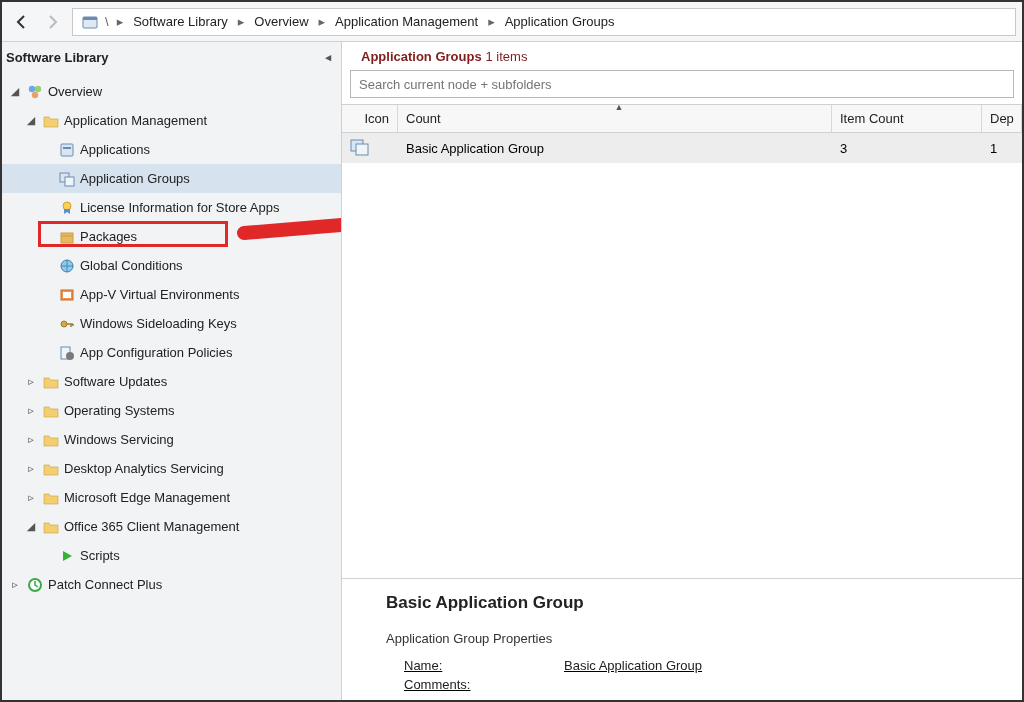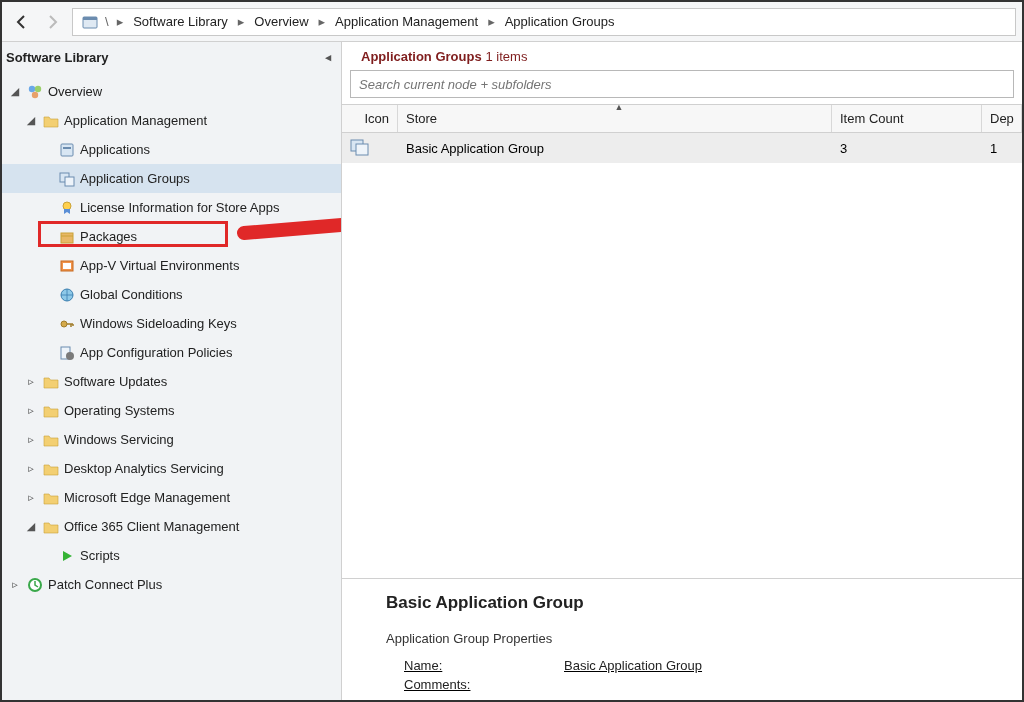--- a/index.html
+++ b/index.html
@@ -32,21 +32,21 @@
 .indent-2 { padding-left: 38px; }
 
 .highlight-box { border:3px solid #e02828; position:absolute; left:36px; top:179px; width:190px; height:26px; pointer-events:none; }
 .arrow-annot { position:absolute; left:232px; top:168px; width:150px; height:46px; pointer-events:none; }
 
 
 .main { flex:1; display:flex; flex-direction:column; background:#fff; }
 .main-head { padding:6px 10px 2px 19px; font-size:14px; color:#7f1d1d; }
 .main-head b { font-weight:600; }
 .search-row { margin:4px 8px 0 8px; }
-.search-in { width:100%; height:28px; border:1px solid #b8b8b8; padding:0 8px; font-style:italic; color:#a16207; background:#fff; }
+.search-in { width:100%; height:28px; border:1px solid #b8b8b8; padding:0 8px; color:#a16207; background:#fff; }
 .grid-head { display:flex; border-top:1px solid #d0d0d0; border-bottom:1px solid #d0d0d0; margin-top:6px; background:#f7f7f7; }
 .gh-cell { padding:6px 8px; border-right:1px solid #d8d8d8; color:#222; }
 .gh-icon { width:56px;text-align:right; }
 .gh-name { flex:1; position:relative; }
 .gh-name .sort { position:absolute; left:50%; top:-3px; font-size:9px; color:#555; }
 .gh-count { width:150px; }
 .gh-dep { width:40px; }
 .grid-row { display:flex; align-items:center; height:30px; background:#ededed; }
 .gr-icon { width:56px; padding-left:8px; }
 .gr-icon svg { width:20px; height:18px; }
@@ -173,36 +173,36 @@
             </svg>
           </span>
         <span>Packages</span>
       </div>
 
 
       <div class="tree-row indent-2">
         <span class="twist blank">·</span>
         <span class="ticon">
             <svg class="generic-ic" viewBox="0 0 16 16">
+              <circle cx="8" cy="8" r="6" fill="#8ec9e8" stroke="#3a7fb0"></circle>
+              <path d="M2 8h12M8 2v12" stroke="#3a7fb0" stroke-width="0.8"></path>
+            </svg>
+          </span>
+        <span>Global Conditions</span>
+      </div>
+
+      <div class="tree-row indent-2">
+        <span class="twist blank">·</span>
+        <span class="ticon">
+            <svg class="generic-ic" viewBox="0 0 16 16">
               <rect x="2" y="3" width="12" height="10" fill="#f0924a" stroke="#c76a20"></rect>
               <rect x="4" y="5" width="8" height="6" fill="#fff"></rect>
             </svg>
           </span>
         <span>App-V Virtual Environments</span>
-      </div>
-
-      <div class="tree-row indent-2">
-        <span class="twist blank">·</span>
-        <span class="ticon">
-            <svg class="generic-ic" viewBox="0 0 16 16">
-              <circle cx="8" cy="8" r="6" fill="#8ec9e8" stroke="#3a7fb0"></circle>
-              <path d="M2 8h12M8 2v12" stroke="#3a7fb0" stroke-width="0.8"></path>
-            </svg>
-          </span>
-        <span>Global Conditions</span>
       </div>
 
       <div class="tree-row indent-2">
         <span class="twist blank">·</span>
         <span class="ticon">
             <svg class="generic-ic" viewBox="0 0 16 16">
               <circle cx="5" cy="8" r="3" fill="#d4a94a" stroke="#a07c2a"></circle>
               <path d="M8 8h6M12 8v3M14 8v2" stroke="#a07c2a" stroke-width="1.5"></path>
             </svg>
           </span>
@@ -309,21 +309,21 @@
       <span>1 items</span>
     </div>
     <div class="search-row">
       <input class="search-in" placeholder="Search current node + subfolders" style="">
     </div>
 
     <div class="grid-head">
       <div class="gh-cell gh-icon">Icon</div>
       <div class="gh-cell gh-name">
         <span class="sort">▲</span>
-        <span>Store</span>
+        <span>Count</span>
       </div>
       <div class="gh-cell gh-count">Item Count</div>
       <div class="gh-cell gh-dep">Dep</div>
     </div>
 
     <div class="grid-row">
       <div class="gr-icon">
         <svg viewBox="0 0 20 18">
             <rect x="1" y="2" width="12" height="11" fill="#d8e6f3" stroke="#6b8caf"></rect>
             <rect x="6" y="6" width="12" height="11" fill="#eef4fa" stroke="#6b8caf"></rect>

